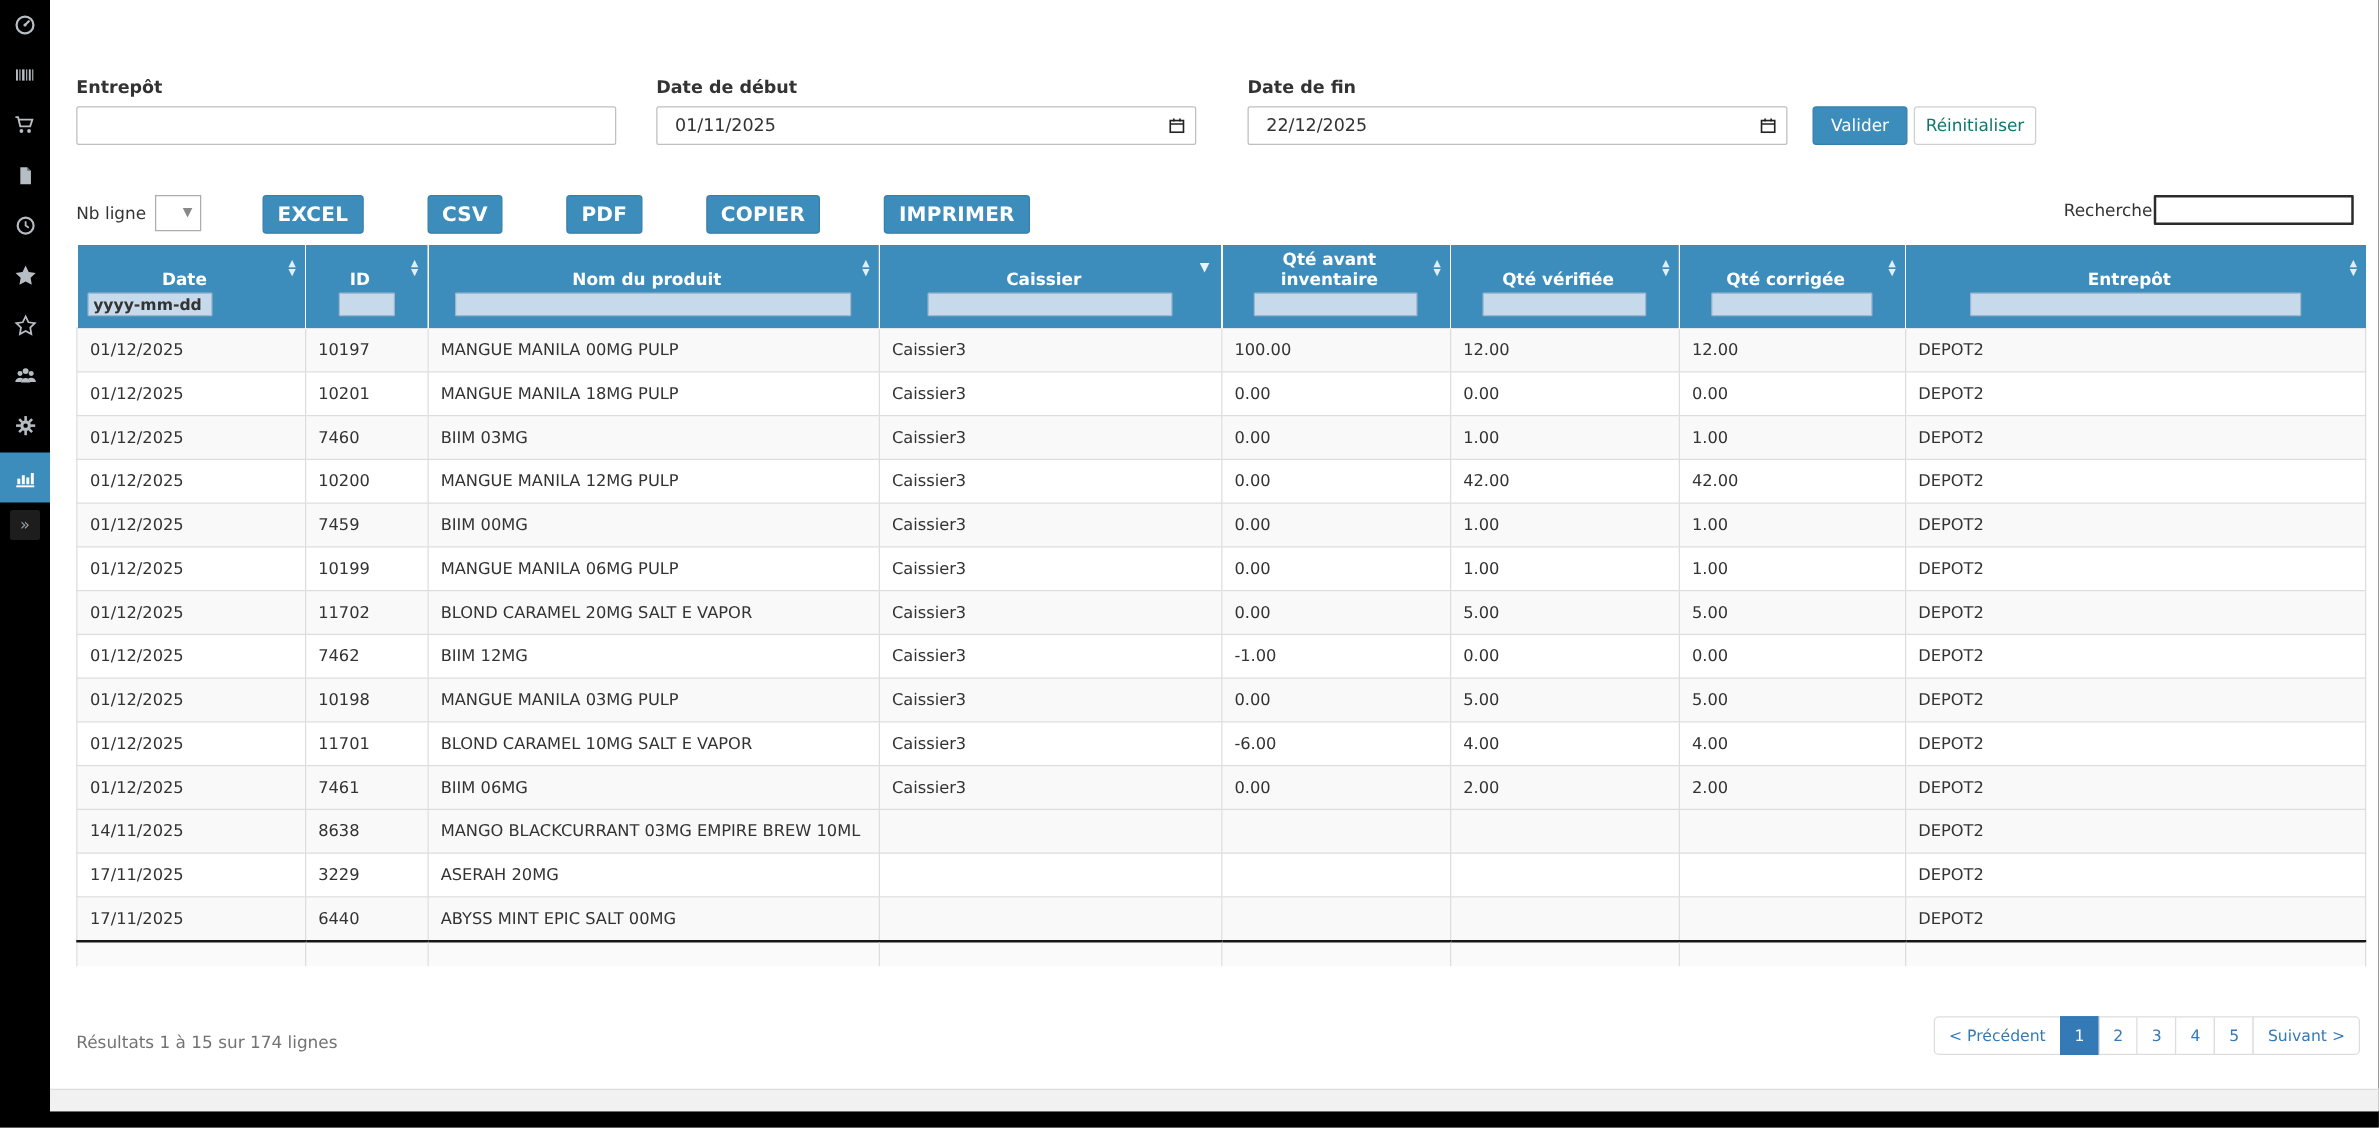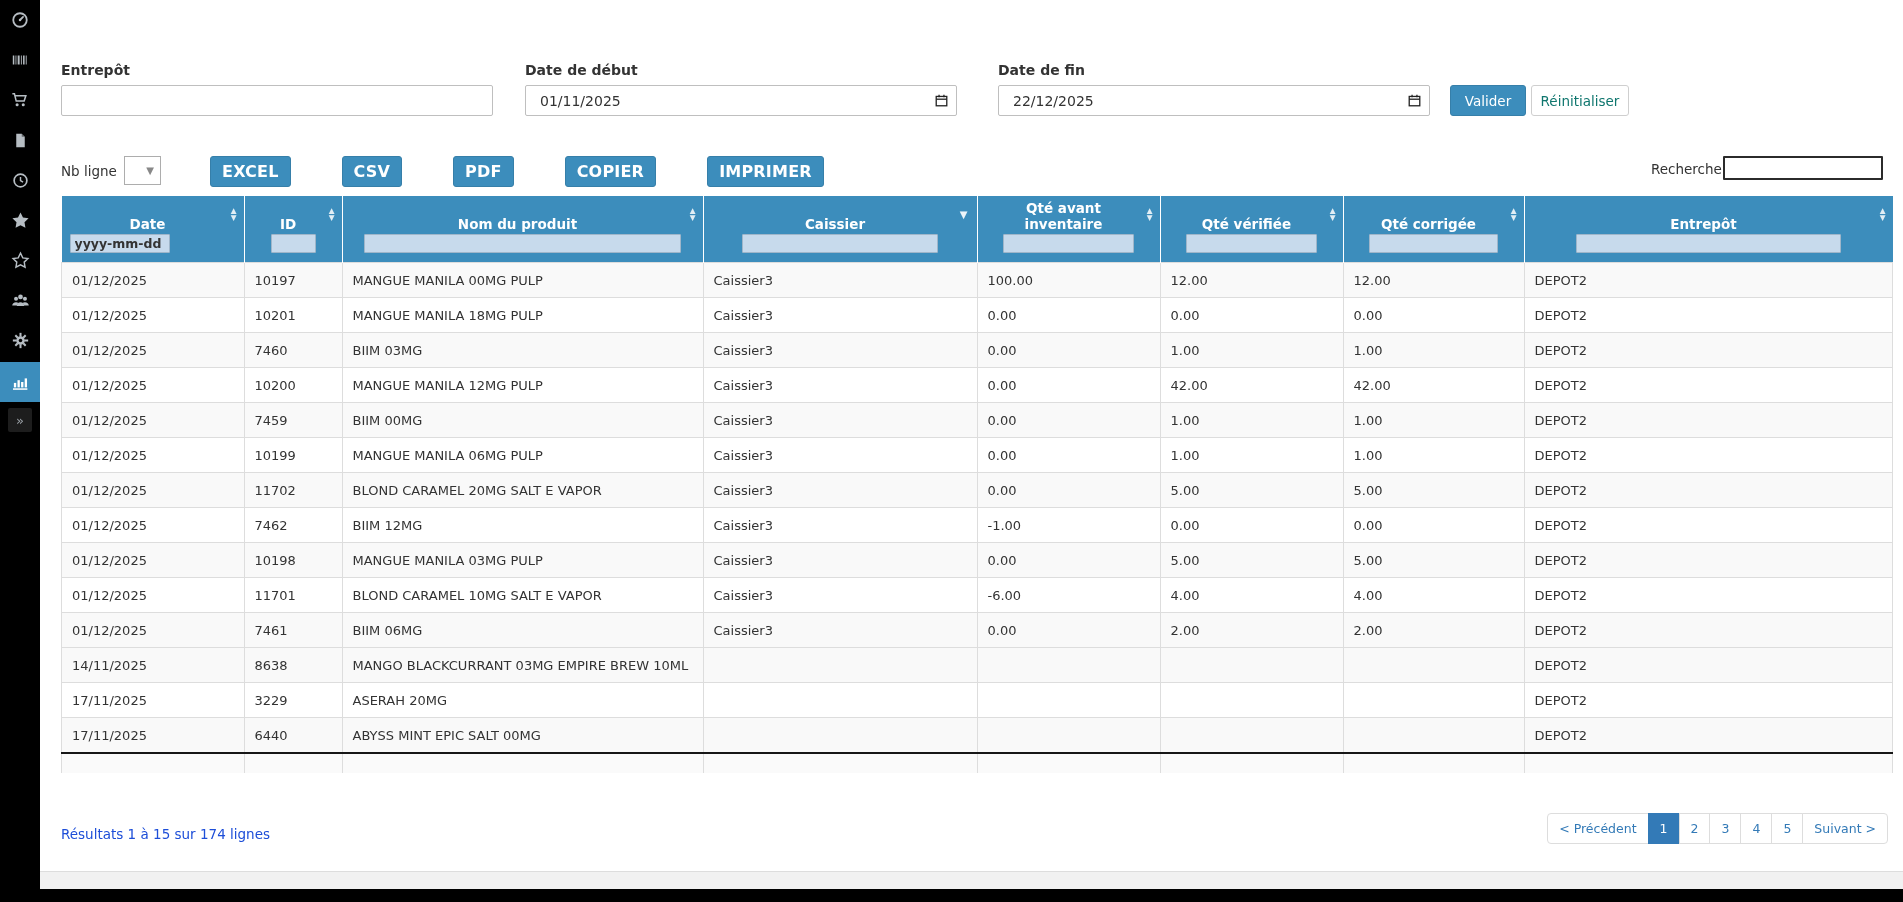--- a/index.html
+++ b/index.html
@@ -64,21 +64,21 @@
     border-radius:1px;font:inherit;font-size:12.5px;color:#0369a1;padding:0 4px;box-sizing:border-box;outline:none;}
   .hfilter::placeholder{color:#333;opacity:1;}
   .hfilter.f-date{width:100px;margin:2px 0 0 8px;}
   .hfilter.f-id{width:45px;}
   .hfilter.f-nom{width:88%;}
   table.dt td{height:34px;border:1px solid #ddd;padding:0 6px 0 10px;overflow:hidden;white-space:nowrap;background:#fff;}
   table.dt tr.odd td{background:#f9f9f9;}
   table.dt tr.lastline td{border-bottom:2px solid #161616;}
   table.dt tr.partial td{height:19px;background:#fafafa;border-bottom:none;}
 
-  .results{position:absolute;left:21px;top:826px;font-size:13.5px;color:#1d4ed8;}
+  .results{position:absolute;left:21px;top:826px;font-size:13.5px;color:#737373;}
   .pagination{position:absolute;right:15px;top:813px;display:flex;font-size:12.5px;}
   .pg-item{border:1px solid #ddd;background:#fff;color:#337ab7;height:31px;display:flex;align-items:center;
     padding:0 11px;margin-left:-1px;cursor:pointer;box-sizing:border-box;}
   .pg-item.first{border-radius:4px 0 0 4px;margin-left:0;}
   .pg-item.last{border-radius:0 4px 4px 0;}
   .pg-item.active{background:#337ab7;border-color:#337ab7;color:#fff;}
 
   .footerbar{position:absolute;left:0;top:871px;width:100%;height:18px;background:#f1f1f1;border-top:1px solid #ddd;box-sizing:border-box;}
 </style>
 </head>

